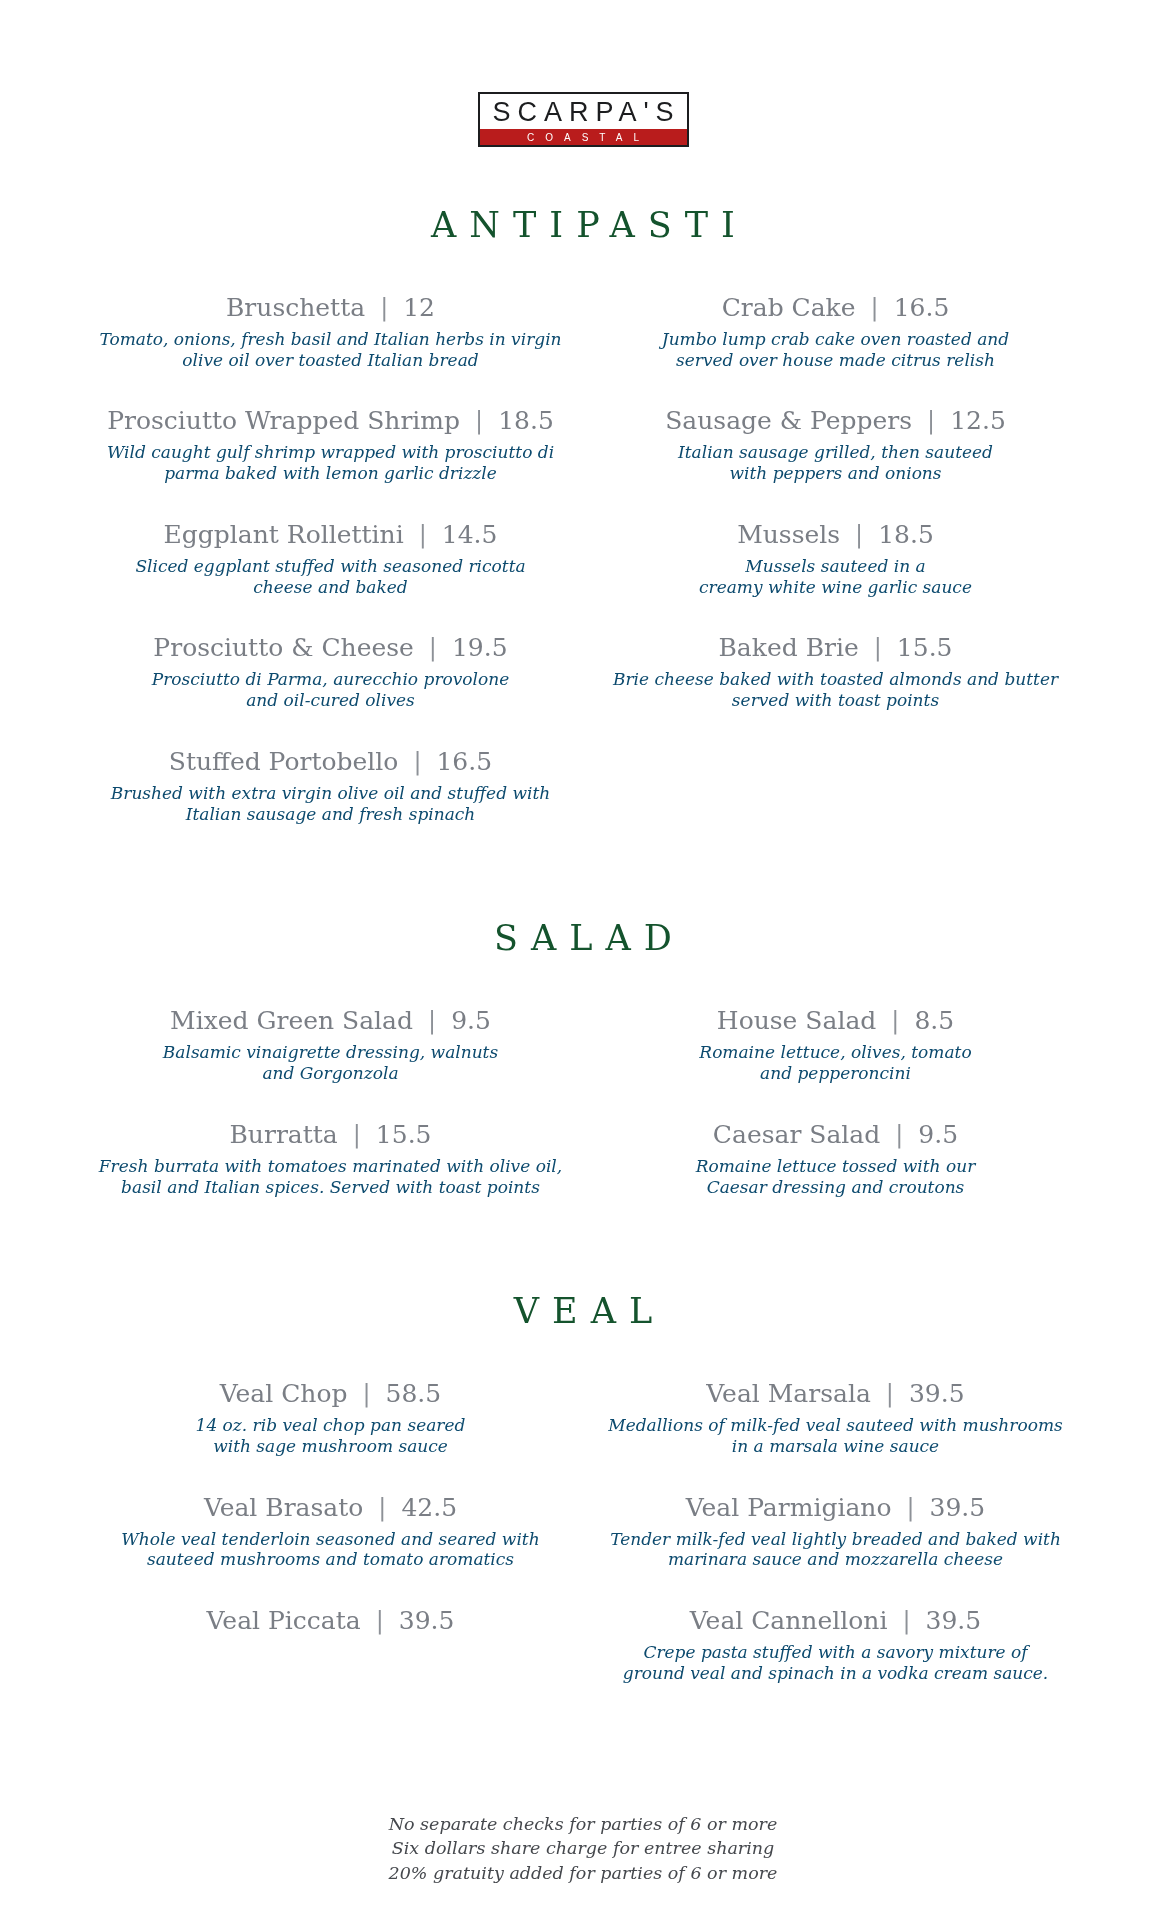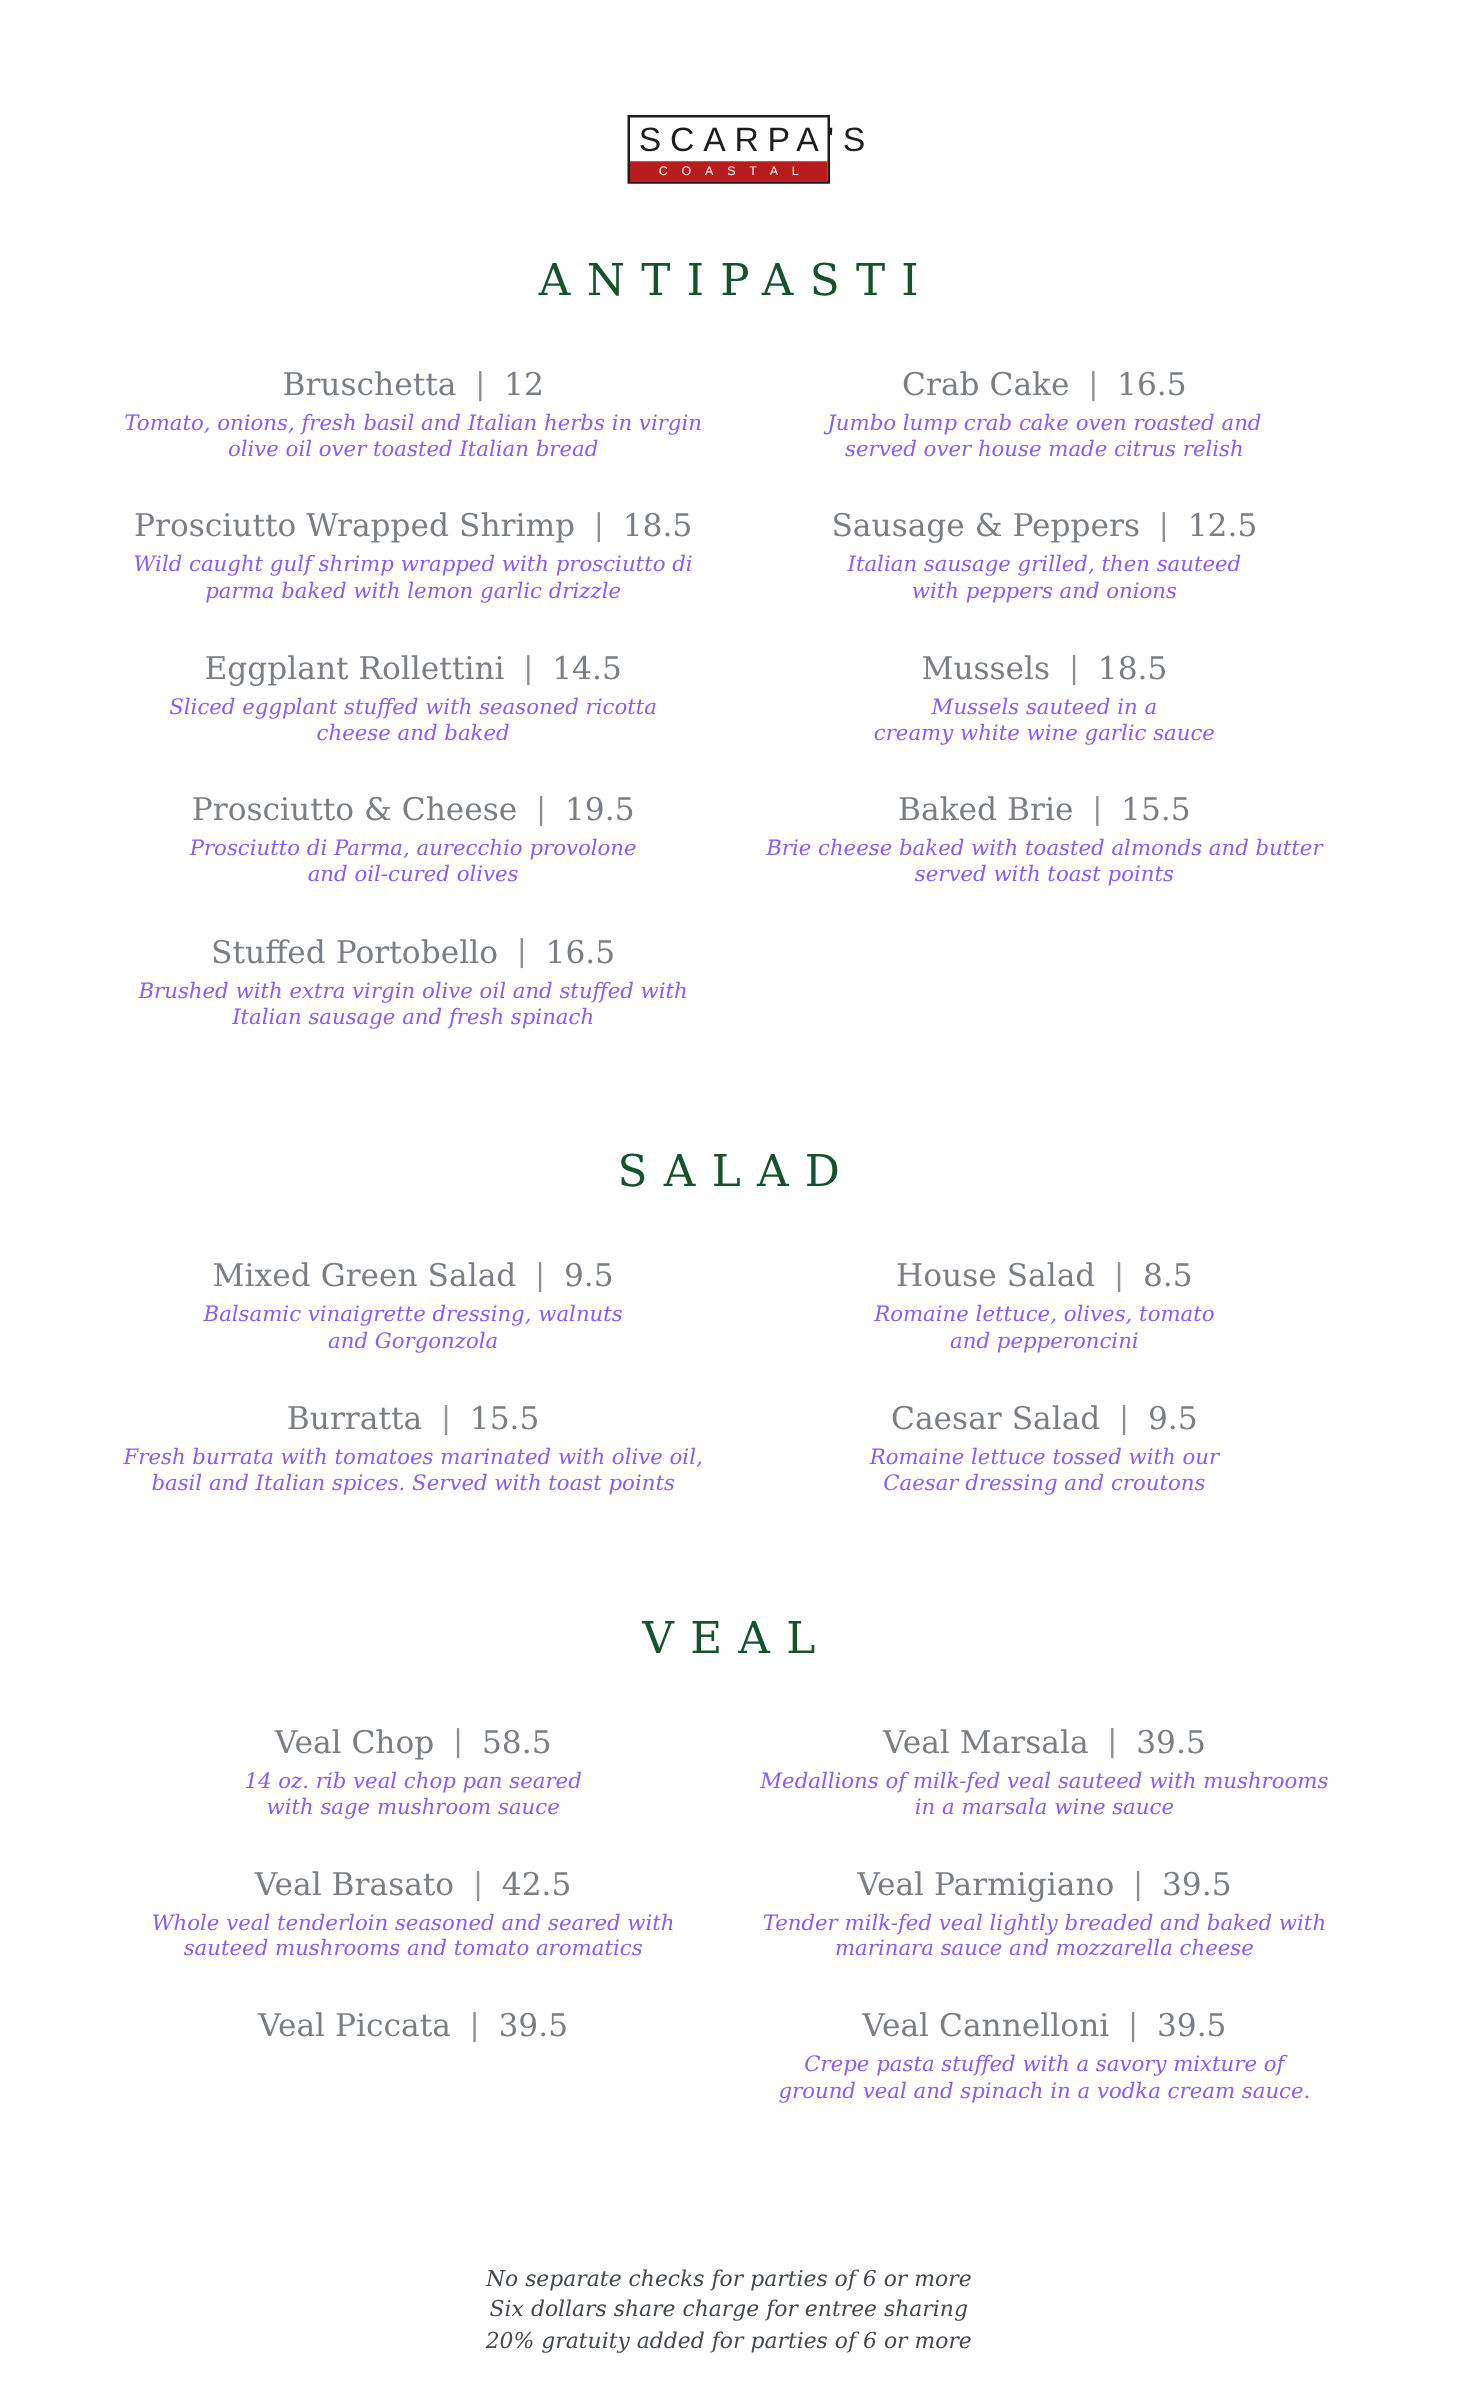--- a/index.html
+++ b/index.html
@@ -11,21 +11,21 @@
     width: 1166px;
     min-height: 1920px;
     margin: 0 auto;
     box-sizing: border-box;
     padding-top: 92px;
     background: #ffffff;
     font-family: "DejaVu Serif", serif;
   }
   
   .logo {
-    width: 162px;
+    width: 211px;
     margin: 0 auto;
     border: 2px solid #1c1d1f;
     text-align: center;
     box-sizing: border-box;
   }
   .logo-name {
     font-family: "Liberation Sans", sans-serif;
     font-size: 27px;
     font-weight: 400;
     letter-spacing: 7px;
@@ -77,21 +77,21 @@
     color: #8d9197;
     font-size: 24px;
     position: relative;
     top: -1px;
   }
   .item-desc {
     font-family: "DejaVu Serif", serif;
     font-style: italic;
     font-size: 17px;
     line-height: 1.22;
-    color: #8b5cf6;
+    color: #0c4a6e;
     white-space: pre-line;
   }
   
   .footer {
     margin-top: 92px;
     text-align: center;
     font-style: italic;
     font-size: 17.5px;
     line-height: 1.4;
     color: #45484d;

